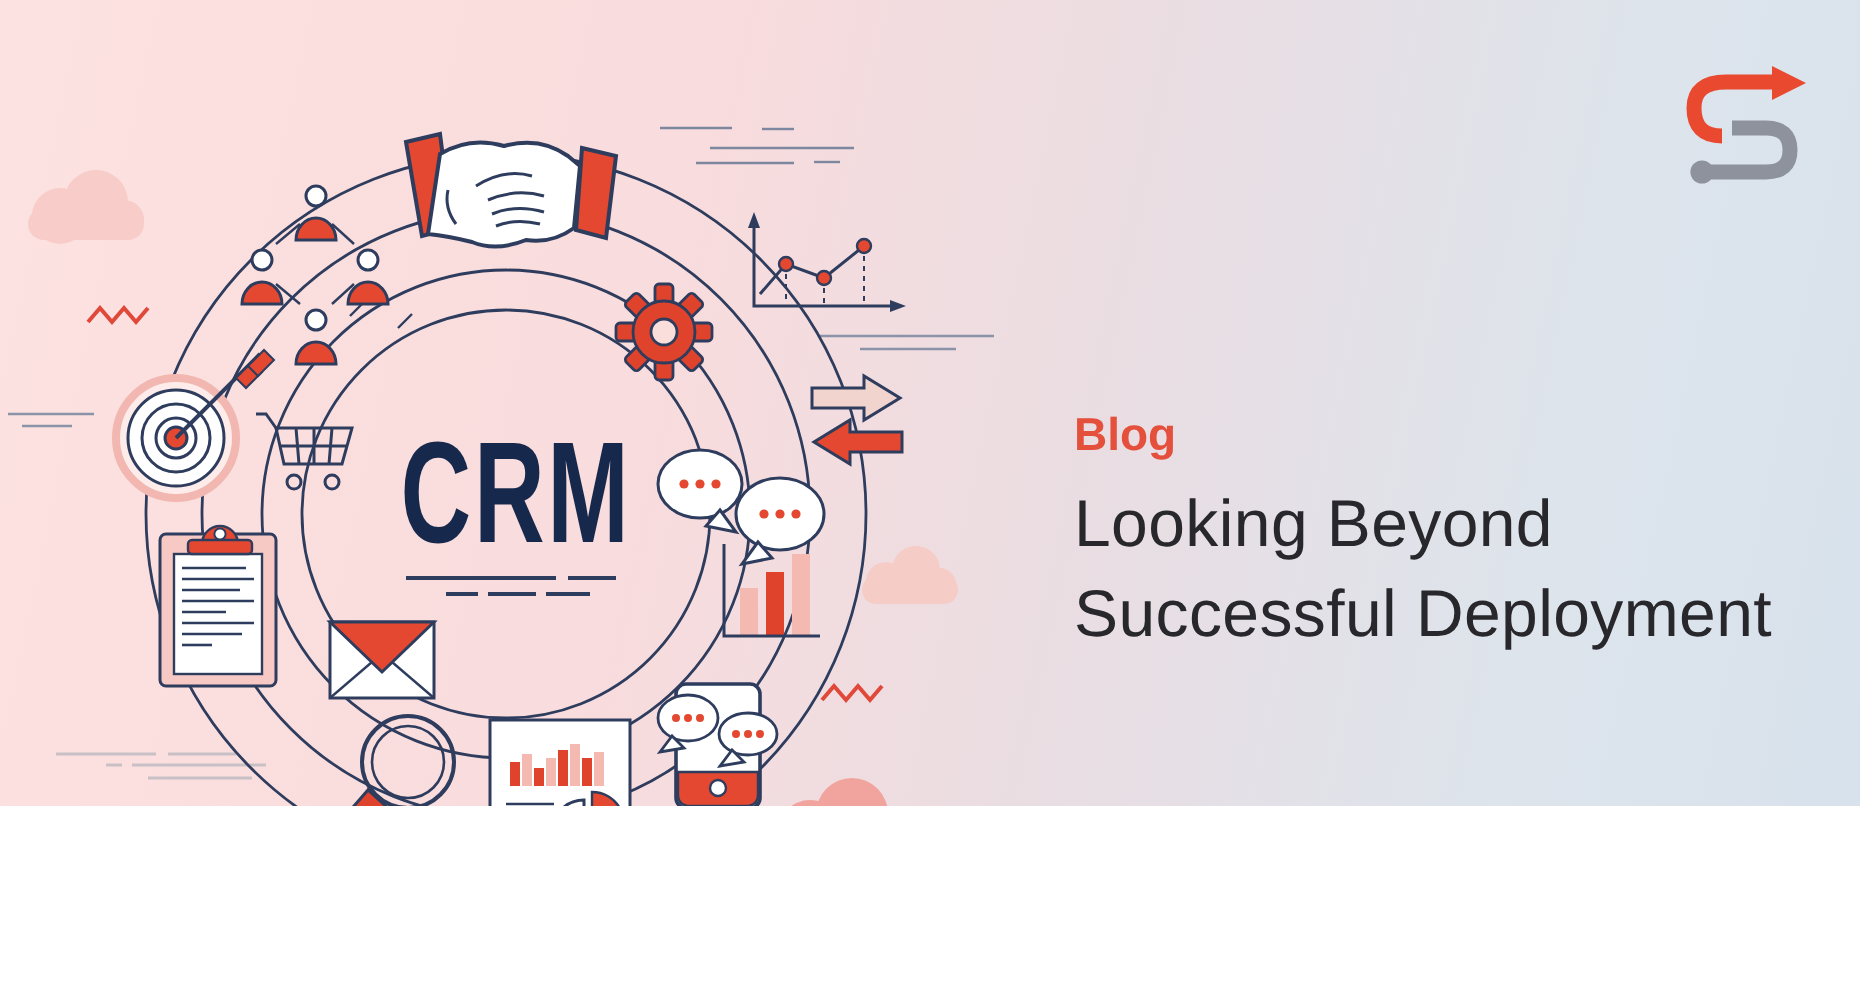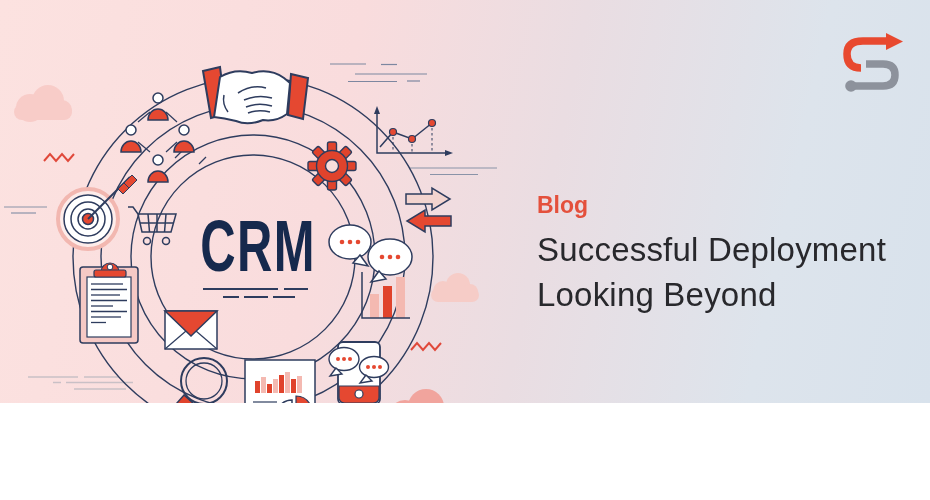--- a/index.html
+++ b/index.html
@@ -5,21 +5,21 @@
   html,body{margin:0;padding:0;}
   body{font-family:"Liberation Sans", sans-serif;}
   #banner{
     position:relative;
     width:930px;height:403px;
     overflow:hidden;
     background:linear-gradient(102deg,#fce2e0 0%,#f9dcdd 36%,#eadde2 58%,#dde4ec 82%,#d8e2ec 100%);
   }
   #illustration{position:absolute;left:0;top:0;width:500px;height:500px;}
   #logo{position:absolute;left:840px;top:28px;width:68px;height:66px;}
-  #content{position:absolute;left:537px;top:192px;width:380px;}
+  #content{position:absolute;left:537px;top:204px;width:380px;}
   .category{font-size:23px;font-weight:700;color:#e4503c;margin:0 0 8px 0;}
   .title-bold{font-size:33px;line-height:46px;font-weight:700;color:#101013;letter-spacing:.2px;}
   .title-light{font-size:33px;line-height:45px;font-weight:400;color:#28282c;letter-spacing:.2px;}
 </style>
 </head>
 <body>
 
 <div id="banner">
 
   <svg id="illustration" viewBox="0 0 500 500" xmlns="http://www.w3.org/2000/svg">
@@ -293,17 +293,17 @@
 
   <svg id="logo" viewBox="0 0 68 66" xmlns="http://www.w3.org/2000/svg">
     <path d="M48 13 H23 Q7 13 7 26 Q7 40 21 40" fill="none" stroke="#e8492f" stroke-width="7.5"></path>
     <polygon points="46,5 63,13.5 46,22" fill="#e8492f"></polygon>
     <path d="M26 36 H43 Q55 36 55 47 Q55 58 43 58 H12" fill="none" stroke="#8d929c" stroke-width="7.5"></path>
     <circle cx="11" cy="58" r="5.8" fill="#8d929c"></circle>
   </svg>
 
   <div id="content">
     <div class="category">Blog</div>
+    <div class="title-light">Looking Beyond</div>
     <div class="title-light">Successful Deployment</div>
-    <div class="title-light">Looking Beyond</div>
   </div>
 
 </div>
 
 </body></html>

